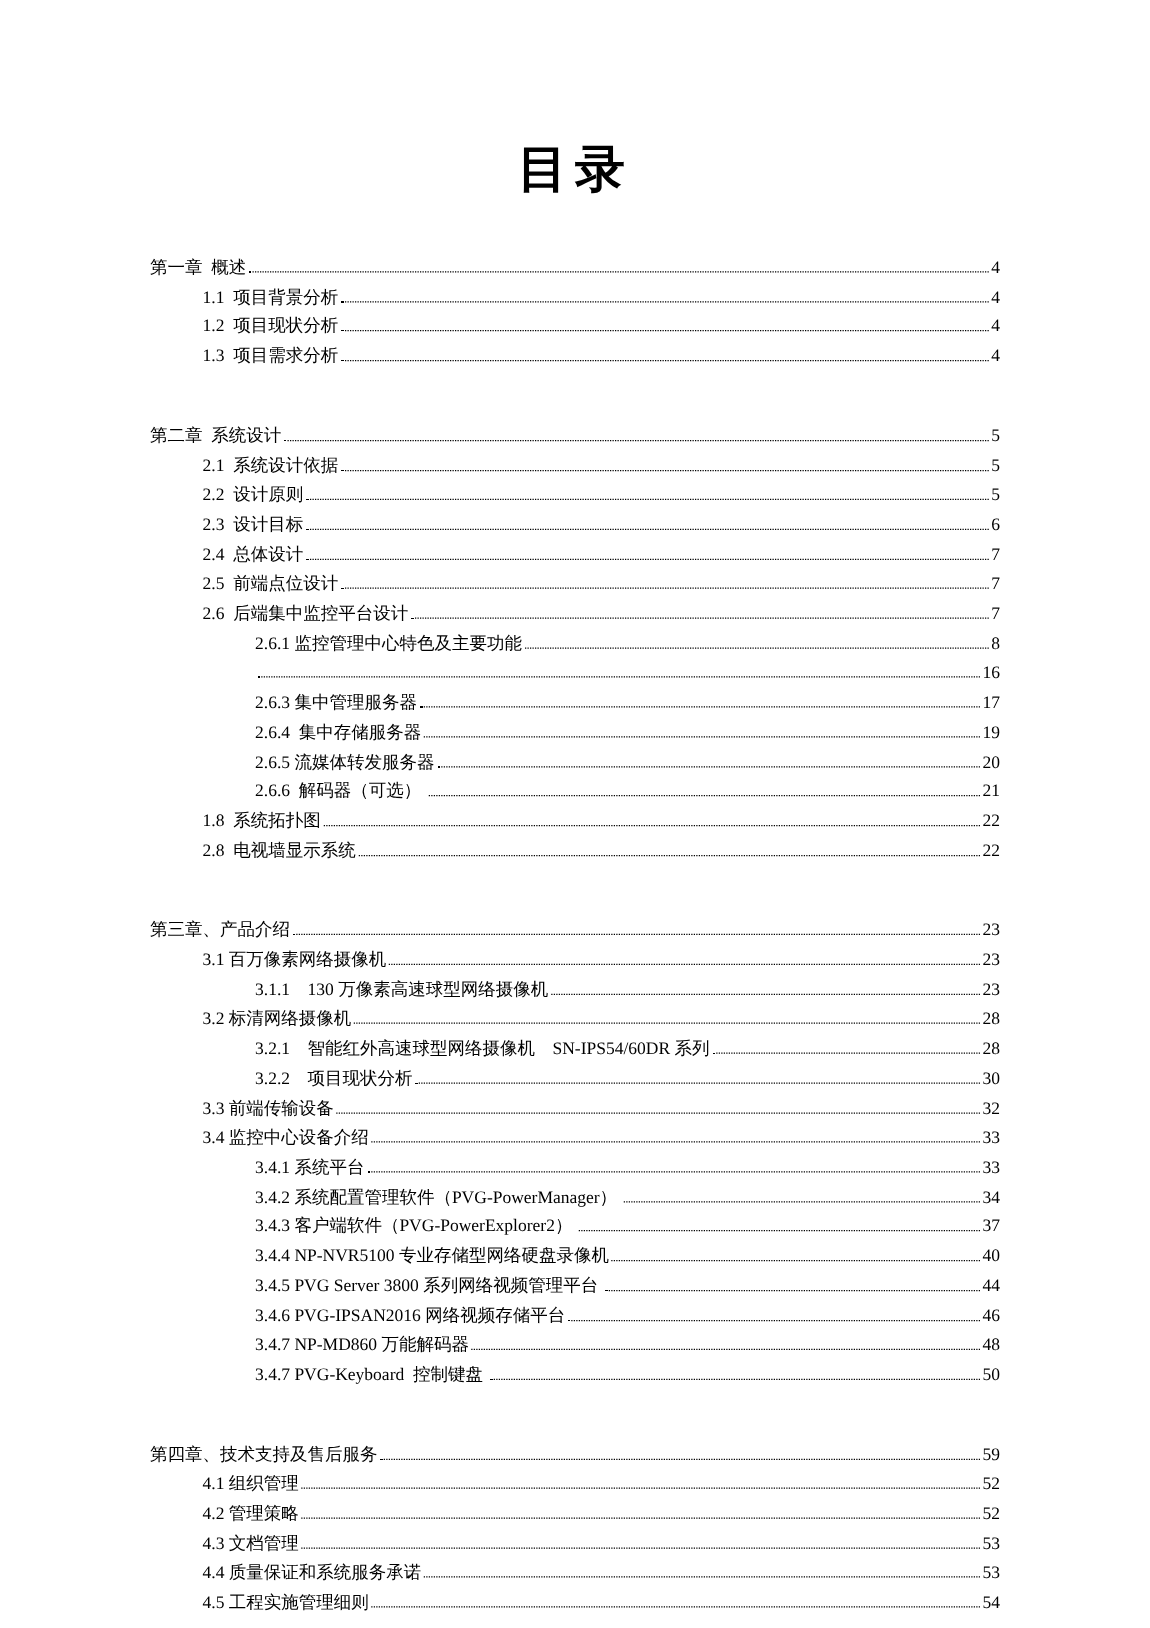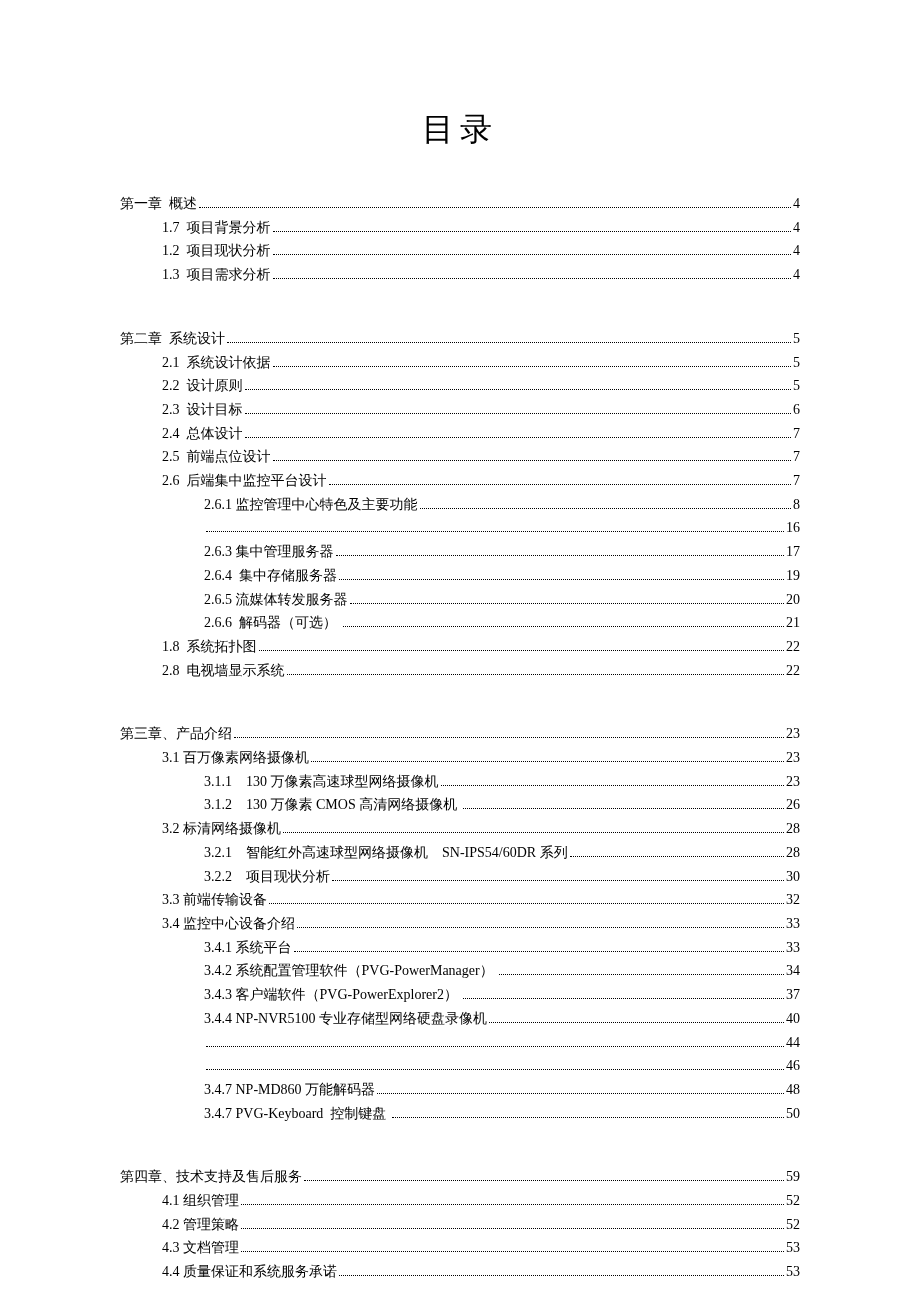--- a/index.html
+++ b/index.html
@@ -13,22 +13,22 @@
       min-height: 1302px;
       margin: 0 auto;
       padding: 108px 120px 90px 120px;
       box-sizing: border-box;
       background: #fff;
       color: #000;
     }
     .title {
       text-align: center;
       font-family: "SimSun", "宋体", serif;
-      font-size: 32px;
-      font-weight: 400;
+      font-size: 40px;
+      font-weight: 700;
       letter-spacing: 6px;
       margin: 0 0 18px 0;
     }
     .toc-line {
       display: flex;
       align-items: baseline;
       font-size: 14px;
       line-height: 23.7px;
       white-space: nowrap;
     }
@@ -53,21 +53,21 @@
 
 <div class="page">
   <h1 class="title">目录</h1>
   <div id="toc-container">
       <div class="toc-line lvl-0">
         <span class="toc-label">第一章  概述</span>
         <span class="toc-dots"></span>
         <span class="toc-page">4</span>
       </div>
       <div class="toc-line lvl-1">
-        <span class="toc-label">1.7  项目背景分析</span>
+        <span class="toc-label">1.1  项目背景分析</span>
         <span class="toc-dots"></span>
         <span class="toc-page">4</span>
       </div>
       <div class="toc-line lvl-1">
         <span class="toc-label">1.2  项目现状分析</span>
         <span class="toc-dots"></span>
         <span class="toc-page">4</span>
       </div>
       <div class="toc-line lvl-1">
         <span class="toc-label">1.3  项目需求分析</span>
@@ -156,25 +156,20 @@
       <div class="toc-line lvl-1">
         <span class="toc-label">3.1 百万像素网络摄像机</span>
         <span class="toc-dots"></span>
         <span class="toc-page">23</span>
       </div>
       <div class="toc-line lvl-2">
         <span class="toc-label">3.1.1    130 万像素高速球型网络摄像机</span>
         <span class="toc-dots"></span>
         <span class="toc-page">23</span>
       </div>
-      <div class="toc-line lvl-2">
-        <span class="toc-label">3.1.2    130 万像素 CMOS 高清网络摄像机 </span>
-        <span class="toc-dots"></span>
-        <span class="toc-page">26</span>
-      </div>
       <div class="toc-line lvl-1">
         <span class="toc-label">3.2 标清网络摄像机</span>
         <span class="toc-dots"></span>
         <span class="toc-page">28</span>
       </div>
       <div class="toc-line lvl-2">
         <span class="toc-label">3.2.1    智能红外高速球型网络摄像机    SN-IPS54/60DR 系列</span>
         <span class="toc-dots"></span>
         <span class="toc-page">28</span>
       </div>
@@ -207,24 +202,26 @@
         <span class="toc-label">3.4.3 客户端软件（PVG-PowerExplorer2） </span>
         <span class="toc-dots"></span>
         <span class="toc-page">37</span>
       </div>
       <div class="toc-line lvl-2">
         <span class="toc-label">3.4.4 NP-NVR5100 专业存储型网络硬盘录像机</span>
         <span class="toc-dots"></span>
         <span class="toc-page">40</span>
       </div>
       <div class="toc-line lvl-2">
+        <span class="toc-label">3.4.5 PVG Server 3800 系列网络视频管理平台 </span>
         <span class="toc-dots"></span>
         <span class="toc-page">44</span>
       </div>
       <div class="toc-line lvl-2">
+        <span class="toc-label">3.4.6 PVG-IPSAN2016 网络视频存储平台</span>
         <span class="toc-dots"></span>
         <span class="toc-page">46</span>
       </div>
       <div class="toc-line lvl-2">
         <span class="toc-label">3.4.7 NP-MD860 万能解码器</span>
         <span class="toc-dots"></span>
         <span class="toc-page">48</span>
       </div>
       <div class="toc-line lvl-2">
         <span class="toc-label">3.4.7 PVG-Keyboard  控制键盘 </span>
@@ -248,15 +245,20 @@
       </div>
       <div class="toc-line lvl-1">
         <span class="toc-label">4.3 文档管理</span>
         <span class="toc-dots"></span>
         <span class="toc-page">53</span>
       </div>
       <div class="toc-line lvl-1">
         <span class="toc-label">4.4 质量保证和系统服务承诺</span>
         <span class="toc-dots"></span>
         <span class="toc-page">53</span>
+      </div>
+      <div class="toc-line lvl-1">
+        <span class="toc-label">4.5 工程实施管理细则</span>
+        <span class="toc-dots"></span>
+        <span class="toc-page">54</span>
       </div>
     </div>
 </div>
 
 </body></html>

